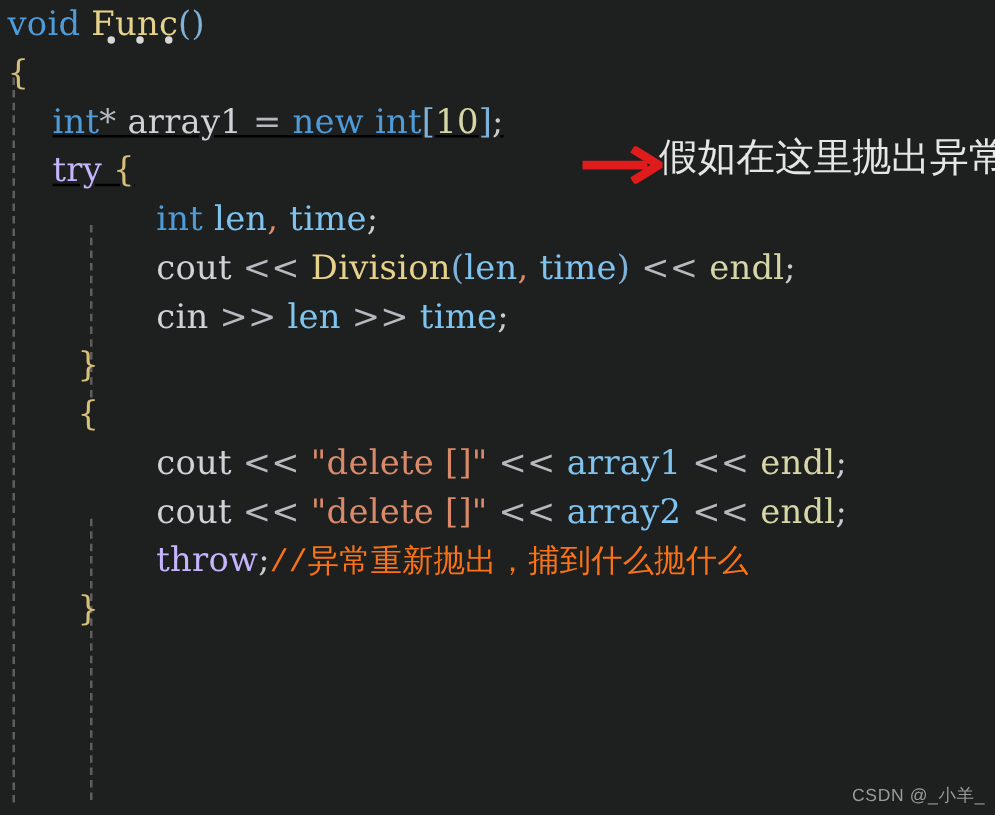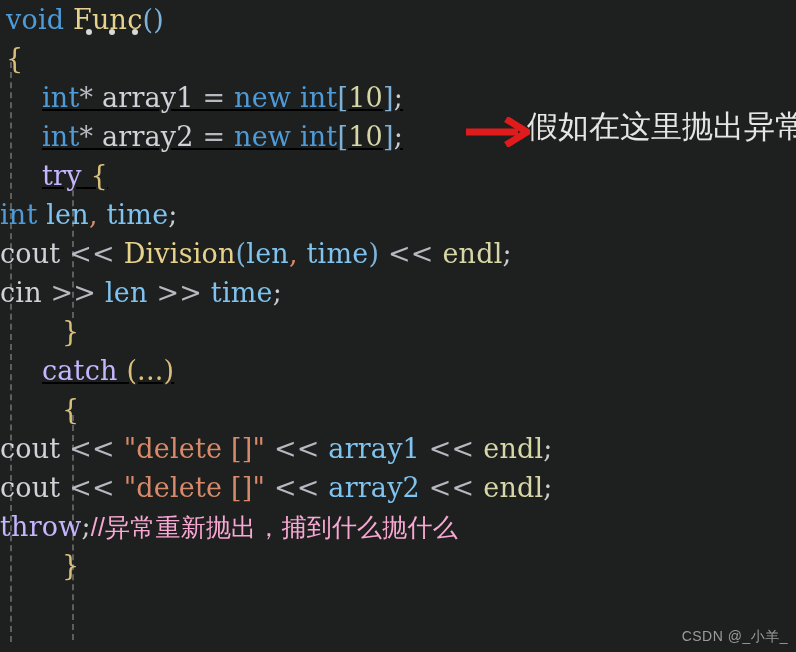--- a/index.html
+++ b/index.html
@@ -36,37 +36,37 @@
   .line {
     position: relative;
     height: 39px;
     line-height: 39px;
     white-space: pre;
     font-family: "DejaVu Serif", serif;
     font-size: 27px;
     letter-spacing: 0.2px;
   }
   .ind1 { padding-left: 42px; text-decoration: underline; }
-  .ind2 { }
+  .ind2 { padding-left: 125px; }
   .ind0 { padding-left: 6px; }
   .indb1 { padding-left: 62px; }
 
   
   .kw      { color: #4e9bd8; }         
   .kwctl   { color: #c4b5fd; }         
   .fn      { color: #e6d28a; }         
   .var     { color: #cfd2d6; }         
   .varb    { color: #7fc3ef; }         
   .punct   { color: #c9ccd1; }         
   .brace   { color: #d9c07a; }         
   .brack   { color: #7fb2d8; }         
   .num     { color: #d6d6a6; }         
   .op      { color: #b6bac0; }         
   .str     { color: #d98a6a; }
-  .comment { color: #f9a8d4; font-family: Liberation Sans, sans-serif; font-size: 25px;}
+  .comment { color: #f97316; font-family: Liberation Mono, monospace; font-size: 25px;}
   .endl    { color: #d6d6a6; }
 
   
   .fndots {
     position: absolute;
     left: 86px;
     top: 29px;
     width: 52px;
     height: 6px;
     display: flex;
@@ -122,33 +122,31 @@
   <div class="code">
 
     <div class="line ind0"><span class="kw">void</span><span class="punct"> </span><span class="fn">Func</span><span class="brack">()</span>
       <span class="fndots"><i></i><i></i><i></i></span>
     </div>
 
     <div class="line ind0"><span class="brace">{</span></div>
 
     <div class="line ind1"><span class="kw">int</span><span class="op">*</span> <span class="var">array1</span> <span class="op">=</span> <span class="kw">new</span> <span class="kw">int</span><span class="brack">[</span><span class="num">10</span><span class="brack">]</span><span class="punct">;</span></div>
 
-    <div class="line ind1"><span class="kw">int</span><span class="op">*</span> <span class="var">array2</span> <span class="op">=</span> <span class="kw">new</span> <span class="kw">int</span><span class="brack">[</span><span class="num">10</span><span class="brack">]</span><span class="punct">;</span></div>
 
     <div class="line ind1"><span class="kwctl">try</span> <span class="brace">{</span></div>
 
     <div class="line ind2"><span class="kw">int</span> <span class="varb">len</span><span class="str">,</span> <span class="varb">time</span><span class="punct">;</span></div>
 
     <div class="line ind2"><span class="var">cout</span> <span class="op">&lt;&lt;</span> <span class="fn">Division</span><span class="brack">(</span><span class="varb">len</span><span class="str">,</span> <span class="varb">time</span><span class="brack">)</span> <span class="op">&lt;&lt;</span> <span class="endl">endl</span><span class="punct">;</span></div>
 
     <div class="line ind2"><span class="var">cin</span> <span class="op">&gt;&gt;</span> <span class="varb">len</span> <span class="op">&gt;&gt;</span> <span class="varb">time</span><span class="punct">;</span></div>
 
     <div class="line indb1"><span class="brace">}</span></div>
 
-    <div class="line ind1"><span class="kwctl">catch</span> <span class="brace">(...)</span></div>
 
     <div class="line indb1"><span class="brace">{</span></div>
 
     <div class="line ind2"><span class="var">cout</span> <span class="op">&lt;&lt;</span> <span class="str">"delete []"</span> <span class="op">&lt;&lt;</span> <span class="varb">array1</span> <span class="op">&lt;&lt;</span> <span class="endl">endl</span><span class="punct">;</span></div>
 
 
     <div class="line ind2"><span class="var">cout</span> <span class="op">&lt;&lt;</span> <span class="str">"delete []"</span> <span class="op">&lt;&lt;</span> <span class="varb">array2</span> <span class="op">&lt;&lt;</span> <span class="endl">endl</span><span class="punct">;</span></div>
 
 
     <div class="line ind2"><span class="kwctl">throw</span><span class="punct">;</span><span class="comment">//异常重新抛出，捕到什么抛什么</span></div>

